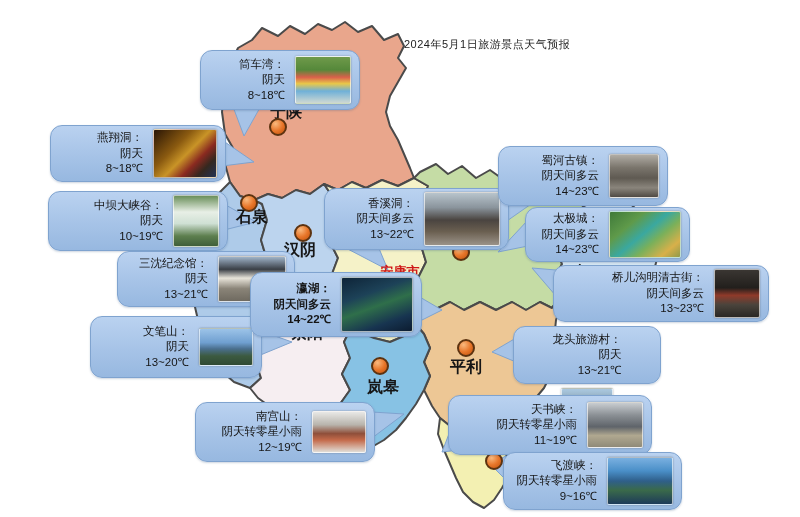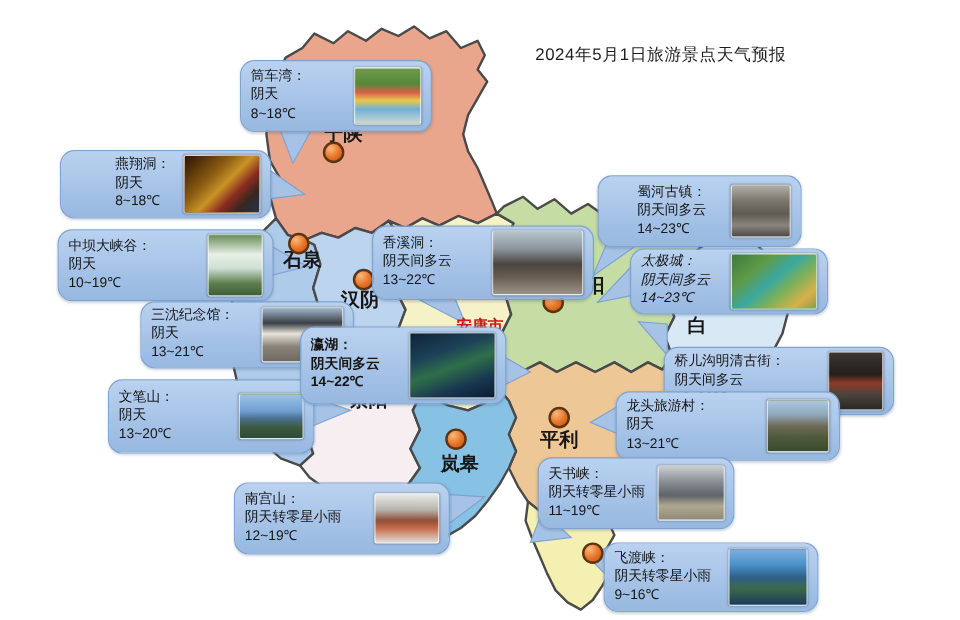--- a/index.html
+++ b/index.html
@@ -1,24 +1,24 @@
 <!DOCTYPE html>
 <html><head>
 <meta charset="utf-8">
 <style>
   html,body{margin:0;padding:0;background:#ffffff;}
   .stage{position:relative;width:800px;height:517px;overflow:hidden;background:#ffffff;
          font-family:"Liberation Sans",sans-serif;}
   .map-svg{position:absolute;left:0;top:0;z-index:1;}
-  .page-title{position:absolute;left:404px;top:37px;z-index:6;font-size:14px;color:#1d1d1d;
-              letter-spacing:0.5px;white-space:nowrap;margin-left:42px;}
+  .page-title{position:absolute;left:404px;top:37px;z-index:6;font-size:11px;color:#1d1d1d;
+              letter-spacing:0.5px;white-space:nowrap;}
   .callout{position:absolute;z-index:5;display:flex;align-items:center;gap:10px;
            background:linear-gradient(180deg,#bad2f0 0%,#a6c3e7 55%,#97b8e0 100%);
            border:1px solid #7fa3cf;border-radius:12px;padding:5px 8px;box-sizing:border-box;
-           box-shadow:0 1px 2px rgba(60,90,130,0.25);}
+           box-shadow:0 1px 2px rgba(60,90,130,0.25);text-align:right;}
   .callout .txt{flex:1 1 auto;font-size:11.5px;line-height:1.34;color:#151515;white-space:nowrap;}
   .callout .txt span{display:block;}
   .callout .photo{flex:0 0 auto;border:1px solid rgba(255,255,255,0.65);border-radius:2px;
                   box-shadow:0 0 2px rgba(0,0,0,0.35);}
   .map-label{font-size:16px;font-weight:bold;fill:#161616;}
   .city-label{font-size:13px;font-weight:bold;fill:#cf1717;}
 </style>
 </head>
 <body>
 
@@ -128,21 +128,21 @@
 
   <div class="callout" style="left:90px;top:316px;width:172px;height:62px;">
     <div class="txt">
         <span>文笔山：</span>
         <span>阴天</span>
         <span>13~20℃</span>
       </div>
     <div class="photo" style="width:52px;height:36px;background:linear-gradient(180deg,#9cc3e8 0%,#6f9fd0 38%,#4a6f8e 55%,#3c5a40 75%,#2f4a34 100%);"></div>
   </div>
 
-  <div class="callout" style="left:310px;top:188px;width:185px;height:62px;">
+  <div class="callout" style="left:324px;top:188px;width:185px;height:62px;">
     <div class="txt">
         <span>香溪洞：</span>
         <span>阴天间多云</span>
         <span>13~22℃</span>
       </div>
     <div class="photo" style="width:74px;height:52px;background:linear-gradient(180deg,#b8c4cc 0%,#8a949c 28%,#4a4440 52%,#6a5f50 74%,#9a9288 100%);"></div>
   </div>
 
   <div class="callout" style="left:250px;top:272px;width:172px;height:65px;font-weight:bold;">
     <div class="txt">
@@ -164,48 +164,48 @@
 
   <div class="callout" style="left:498px;top:146px;width:170px;height:60px;padding-left:32px;">
     <div class="txt">
         <span>蜀河古镇：</span>
         <span>阴天间多云</span>
         <span>14~23℃</span>
       </div>
     <div class="photo" style="width:48px;height:42px;background:linear-gradient(180deg,#b0aca4 0%,#7a756c 30%,#5f5a52 55%,#8a857c 78%,#4f4a44 100%);"></div>
   </div>
 
-  <div class="callout" style="left:525px;top:207px;width:165px;height:55px;font-style:italic;">
+  <div class="callout" style="left:525px;top:207px;width:165px;height:55px;">
     <div class="txt">
         <span>太极城：</span>
         <span>阴天间多云</span>
         <span>14~23℃</span>
       </div>
     <div class="photo" style="width:70px;height:45px;background:linear-gradient(140deg,#3f7a3a 0%,#5f9a4a 28%,#3aa8a0 48%,#7ab05a 64%,#d8b04a 84%,#8f9a4a 100%);"></div>
   </div>
 
-  <div class="callout" style="left:553px;top:265px;width:192px;height:57px;margin-top:24px;">
+  <div class="callout" style="left:553px;top:265px;width:216px;height:57px;">
     <div class="txt">
         <span>桥儿沟明清古街：</span>
         <span>阴天间多云</span>
         <span>13~23℃</span>
       </div>
     <div class="photo" style="width:44px;height:47px;background:linear-gradient(180deg,#3a3632 0%,#221f1c 38%,#8f3a2a 54%,#4a443c 74%,#2a2724 100%);"></div>
   </div>
 
-  <div class="callout" style="left:513px;top:326px;width:187px;height:58px;">
+  <div class="callout" style="left:513px;top:326px;width:148px;height:58px;flex-direction:column;">
     <div class="txt">
         <span>龙头旅游村：</span>
         <span>阴天</span>
         <span>13~21℃</span>
       </div>
     <div class="photo" style="width:50px;height:42px;background:linear-gradient(180deg,#aac8e0 0%,#8fa8b8 28%,#6f6a58 50%,#4f5a3a 72%,#3a4a30 100%);"></div>
   </div>
 
-  <div class="callout" style="left:448px;top:381px;width:164px;height:60px;">
+  <div class="callout" style="left:448px;top:395px;width:204px;height:60px;">
     <div class="txt">
         <span>天书峡：</span>
         <span>阴天转零星小雨</span>
         <span>11~19℃</span>
       </div>
     <div class="photo" style="width:54px;height:44px;background:linear-gradient(180deg,#c8ccd0 0%,#8a8f94 28%,#5f646a 54%,#b0a890 74%,#8f8a78 100%);"></div>
   </div>
 
   <div class="callout" style="left:503px;top:452px;width:179px;height:58px;">
     <div class="txt">

